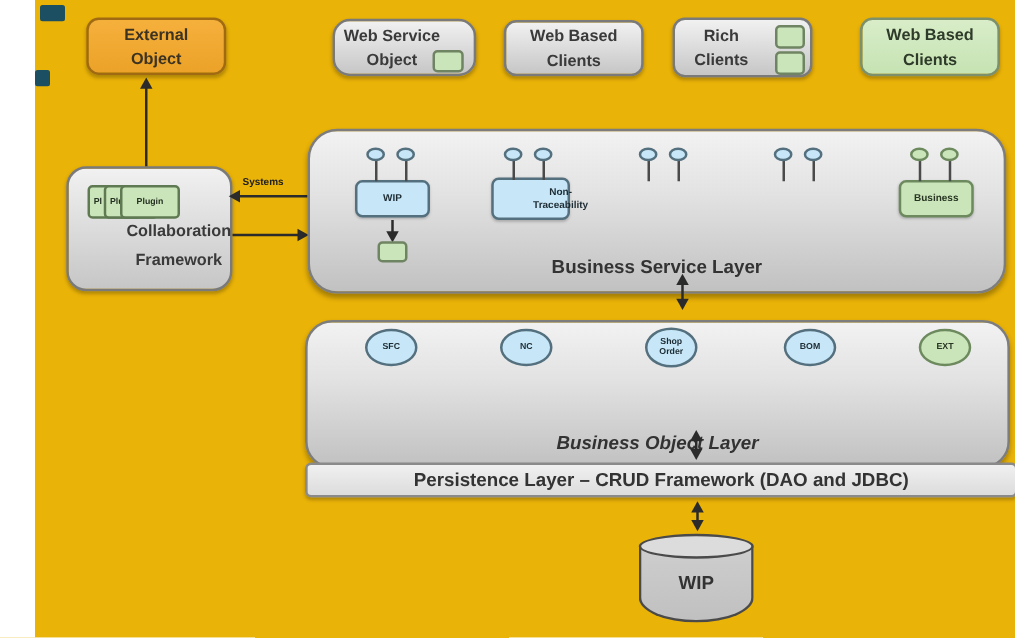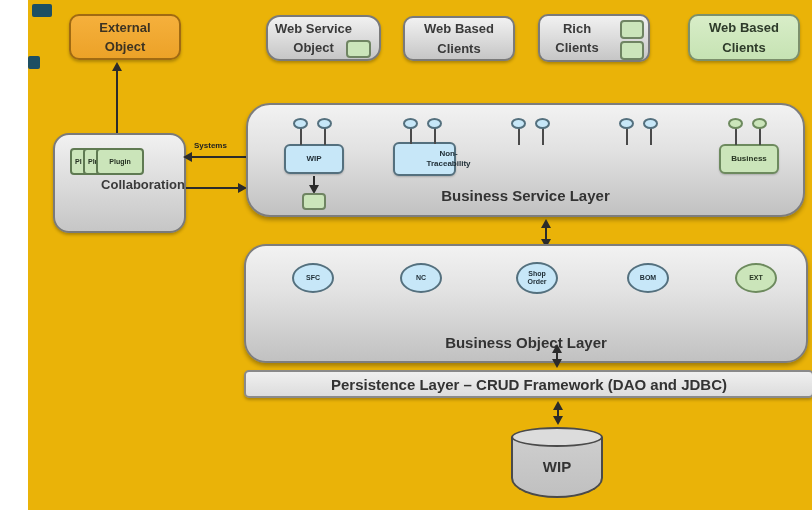--- a/index.html
+++ b/index.html
@@ -110,33 +110,34 @@
     <span>Pl</span>
   </div>
   <div class="plugin" style="left:55px;top:148px;width:44px;">
     <span>Plu</span>
   </div>
   <div class="plugin front" style="left:68px;top:148px;width:48px;">
     <span>Plugin</span>
   </div>
   <div class="lbl cf-label">
     <span>Collaboration</span>
+    <span>Framework</span>
   </div>
 
   <div class="tri up" style="left:84px;top:62px;"></div>
   <div class="vline" style="left:88px;top:70px;height:63px;"></div>
 
   <div class="lbl events">Systems</div>
   <div class="tri left" style="left:155px;top:152px;"></div>
   <div class="hline" style="left:163px;top:156px;width:55px;"></div>
 
   <div class="hline" style="left:158px;top:187px;width:54px;"></div>
   <div class="tri right" style="left:210px;top:183px;"></div>
 
-  <div class="layer" style="left:218px;top:103px;width:559px;height:114px;">
+  <div class="layer" style="left:218px;top:103px;width:559px;height:132px;">
     <div class="layer-label" style="bottom:11px;">Business Service Layer</div>
   </div>
 
   <div class="stem" style="left:272px;top:128px;height:17px;"></div>
   <div class="stem" style="left:296px;top:128px;height:17px;"></div>
   <div class="pin" style="left:265px;top:118px;"></div>
   <div class="pin" style="left:289px;top:118px;"></div>
   <div class="comp" style="left:256px;top:144px;width:60px;height:30px;">
     <span>WIP</span>
     <span></span>
@@ -170,21 +171,21 @@
   <div class="pin greenpin" style="left:724px;top:118px;"></div>
   <div class="comp greencomp" style="left:691px;top:144px;width:60px;height:30px;">
     <span>Business</span>
     <span></span>
   </div>
 
   <div class="tri up" style="left:513px;top:219px;"></div>
   <div class="vline" style="left:517px;top:227px;height:14px;"></div>
   <div class="tri down" style="left:513px;top:239px;"></div>
 
-  <div class="layer" style="left:216px;top:244px;width:564px;height:119px;border-radius:22px;">
+  <div class="layer" style="left:216px;top:256px;width:564px;height:119px;border-radius:22px;font-style:italic;">
     <div class="layer-label" style="bottom:10px;">Business Object Layer</div>
   </div>
   <div class="bobj" style="left:264px;top:263px;">
     <span>SFC</span>
     <span></span>
   </div>
   <div class="bobj" style="left:372px;top:263px;">
     <span>NC</span>
     <span></span>
   </div>

